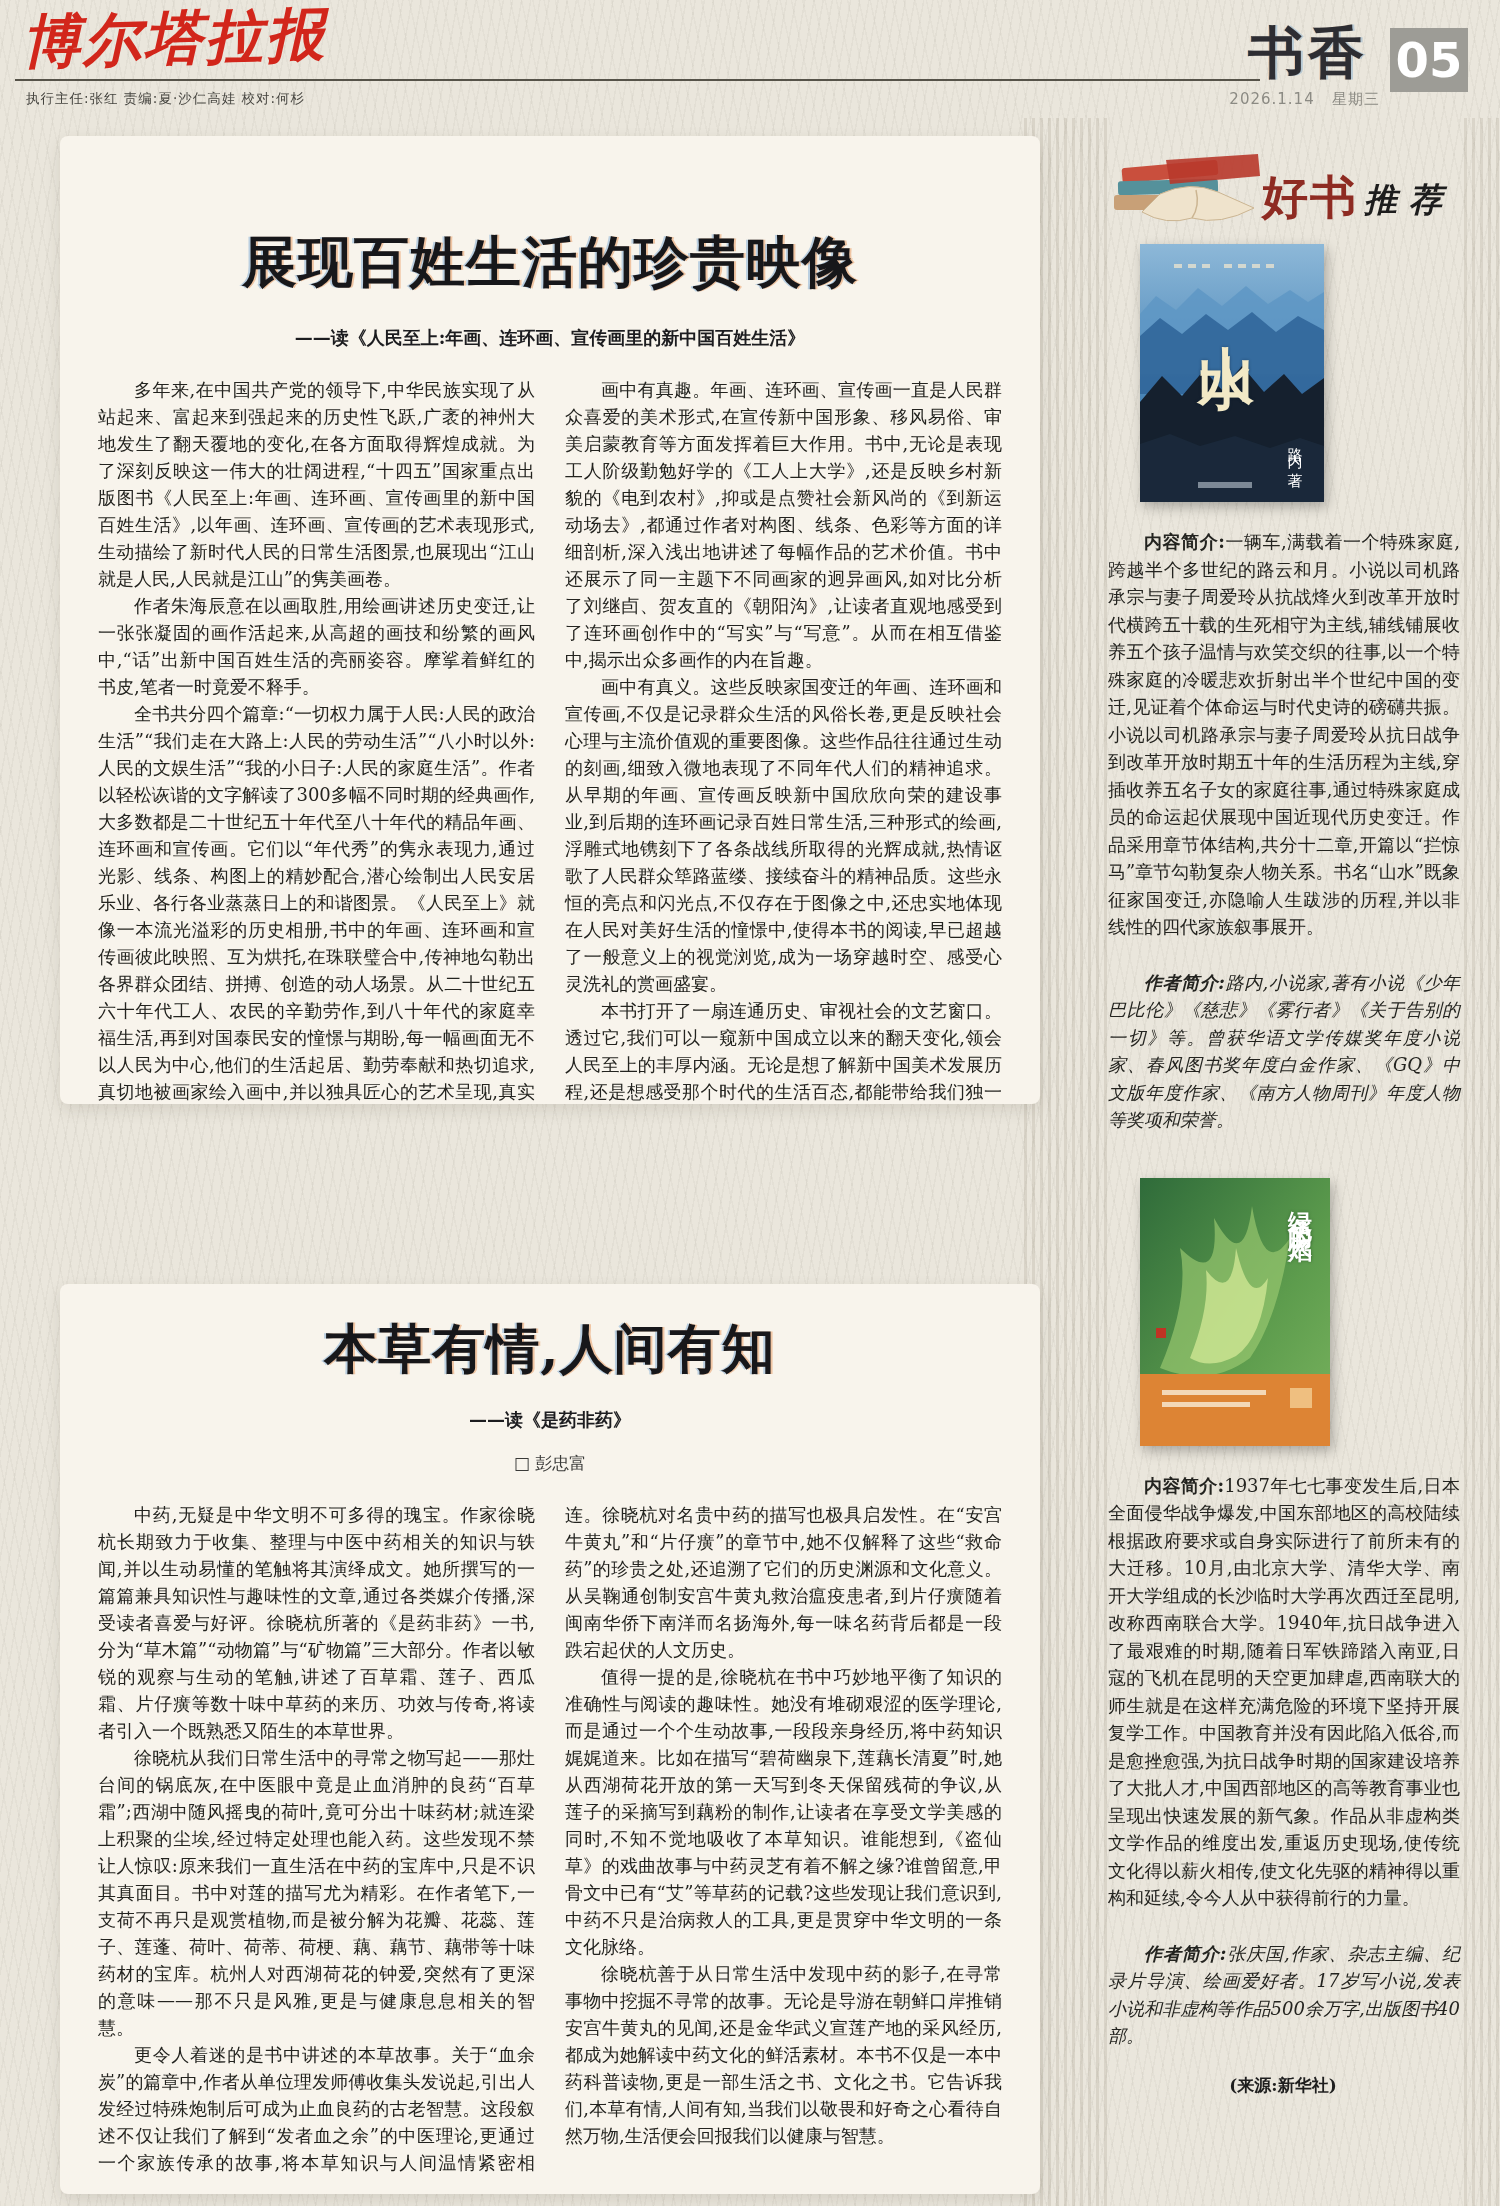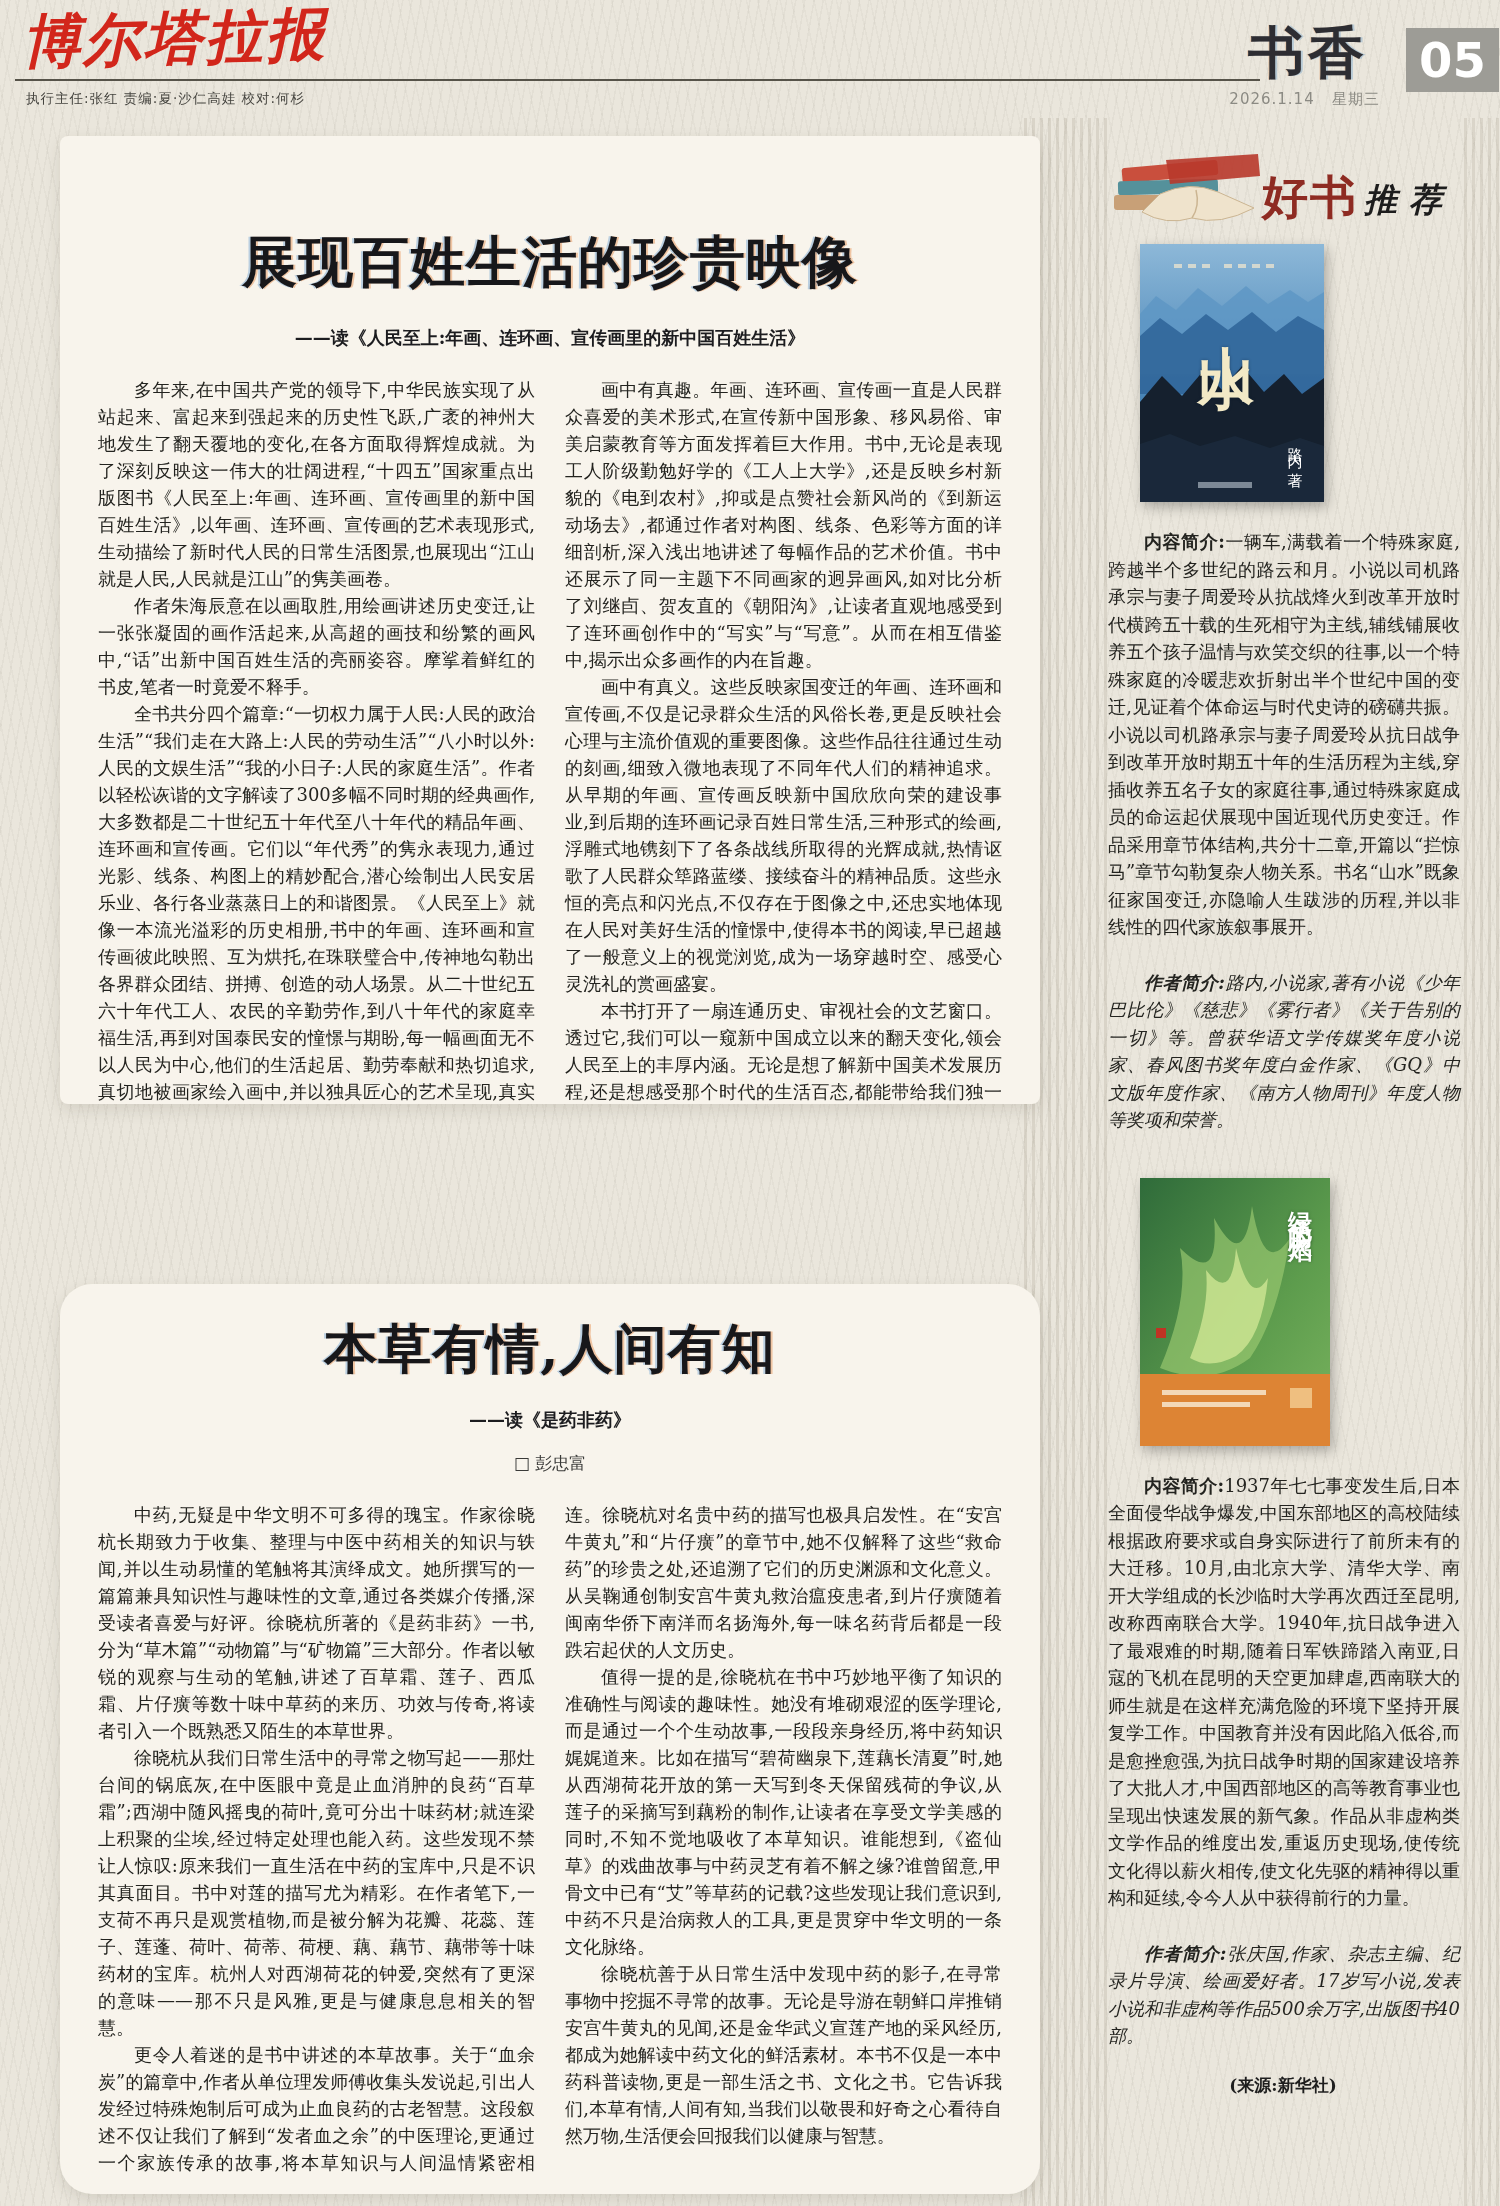--- a/index.html
+++ b/index.html
@@ -15,30 +15,30 @@
     background:repeating-linear-gradient(90deg,rgba(120,108,86,.14) 0 3px,transparent 3px 8px);}
   
   .masthead{position:absolute;left:22px;top:0px;font-size:58px;font-weight:bold;font-style:italic;
     color:#d2261b;letter-spacing:3px;transform:rotate(-1.5deg);}
   .rule{position:absolute;left:15px;top:79px;width:1245px;height:2px;background:#565349;}
   .staff{position:absolute;left:26px;top:90px;font-size:13.5px;color:#45443f;letter-spacing:1px;
     font-family:"DejaVu Sans","Liberation Sans",sans-serif;}
   .section-title{position:absolute;left:1248px;top:16px;font-size:56px;font-weight:bold;color:#2d2d32;
     letter-spacing:4px;font-family:"DejaVu Sans","Liberation Sans",sans-serif;
     text-shadow:2px 0 0 rgba(70,140,200,.30),-1px 0 0 rgba(220,130,60,.28);}
-  .page-num{position:absolute;left:1390px;top:28px;width:93px;height:64px;background:#9d9c96;color:#fff;
+  .page-num{position:absolute;left:1390px;top:28px;width:78px;height:64px;background:#9d9c96;color:#fff;
     font-family:"DejaVu Sans","Liberation Sans",sans-serif;font-size:48px;font-weight:bold;
-    display:flex;align-items:center;justify-content:center;margin-left:16px;}
+    display:flex;align-items:center;justify-content:center;}
   .date{position:absolute;top:90px;left:1120px;width:260px;text-align:right;font-size:15px;color:#8b8a83;
     letter-spacing:1px;font-family:"DejaVu Sans","Liberation Sans",sans-serif;}
   
   .card{position:absolute;left:60px;width:980px;background:#f8f4ec;border-radius:8px;box-sizing:border-box;
     padding:0 38px;overflow:hidden;box-shadow:0 6px 16px rgba(60,50,30,.12);}
   .card1{top:136px;height:968px;}
-  .card2{top:1284px;height:910px;border-radius:32px;}
+  .card2{top:1284px;height:910px;}
   .a-title{text-align:center;font-weight:bold;color:#17171a;letter-spacing:1px;
     text-shadow:2px 0 0 rgba(225,120,45,.38),-2px 0 0 rgba(60,130,200,.32);}
   .card1 .a-title{padding-top:90px;font-size:55px;}
   .card2 .a-title{padding-top:30px;font-size:53px;}
   .a-sub{text-align:center;font-weight:bold;color:#1c1c1f;margin-top:26px;font-size:18px;}
   .card2 .a-sub{margin-top:22px;}
   .a-author{text-align:center;color:#3a3a38;margin-top:20px;font-size:17px;}
   .a-body{margin-top:26px;column-count:2;column-gap:30px;text-align:justify;font-size:18px;
     line-height:27px;color:#23231f;}
   .a-body p{margin:0;text-indent:2em;}

